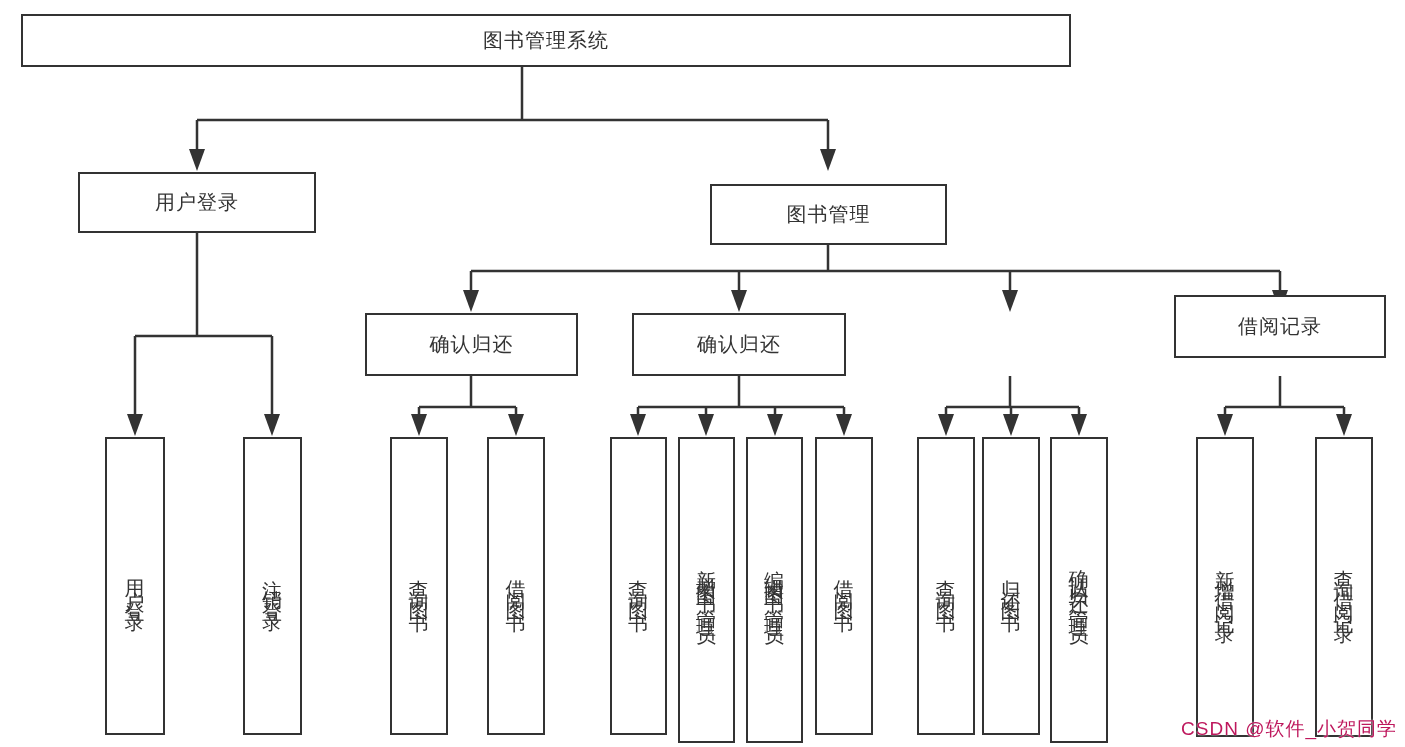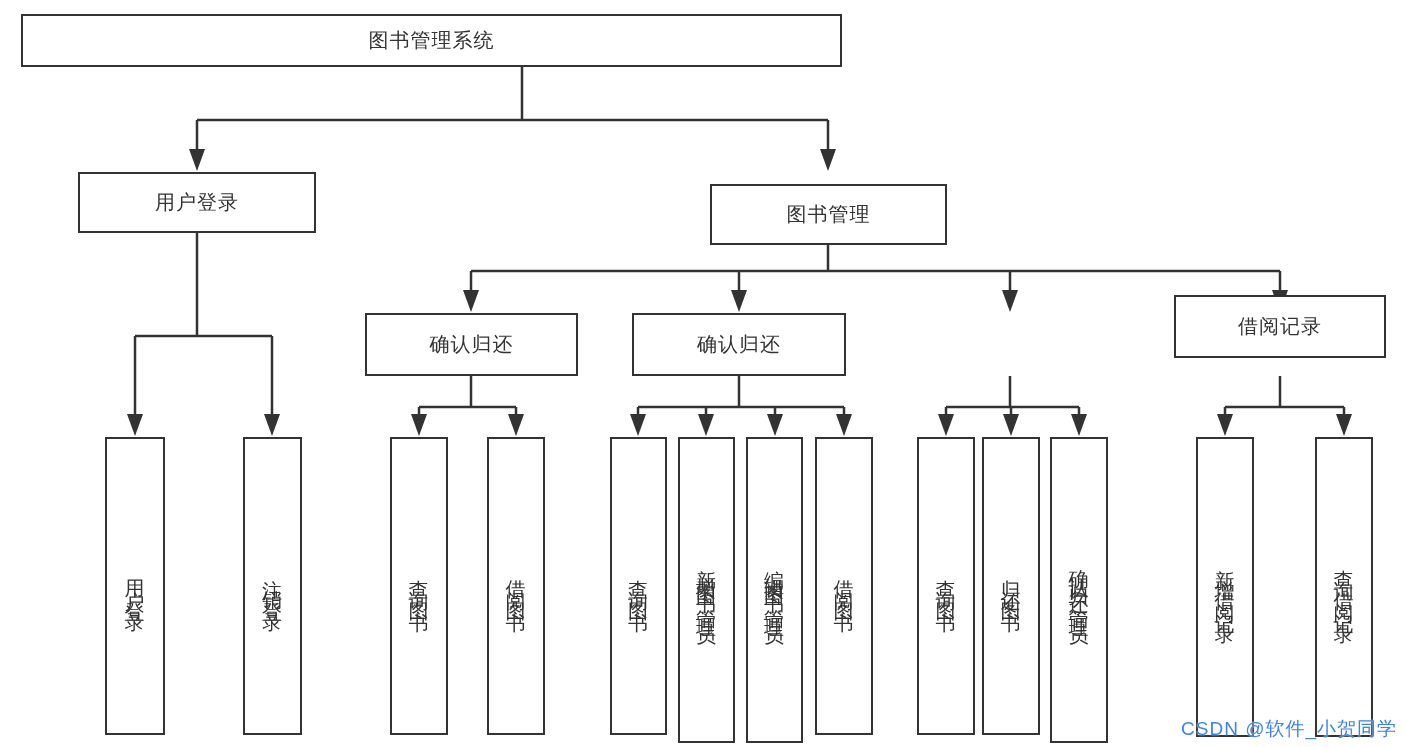--- a/index.html
+++ b/index.html
@@ -14,21 +14,21 @@
     font-size:20px;color:#333333;letter-spacing:1px;white-space:nowrap;
   }
   .leaf{border-width:2px;}
   .vtext{
     writing-mode:vertical-rl;text-orientation:mixed;
     letter-spacing:11px;font-size:20px;line-height:1;
   }
   .vtext.long{letter-spacing:8px;font-size:20px;}
   .watermark{
     position:absolute;right:8px;bottom:5px;
-    font-size:19px;color:#3b82f6;letter-spacing:1px;
+    font-size:19px;color:#be185d;letter-spacing:1px;
     text-shadow:0 0 2px #ffffff;
   }
 </style>
 </head>
 <body>
 
 <div class="stage">
 
   <svg class="connectors" viewBox="0 0 1405 747">
     <g stroke="#333333" stroke-width="2.5" fill="none">
@@ -63,21 +63,21 @@
       <path d="M767 414 L783 414 L775 436 Z"></path>
       <path d="M836 414 L852 414 L844 436 Z"></path>
       <path d="M938 414 L954 414 L946 436 Z"></path>
       <path d="M1003 414 L1019 414 L1011 436 Z"></path>
       <path d="M1071 414 L1087 414 L1079 436 Z"></path>
       <path d="M1217 414 L1233 414 L1225 436 Z"></path>
       <path d="M1336 414 L1352 414 L1344 436 Z"></path>
     </g>
   </svg>
 
-  <div class="box" style="left:21px;top:14px;width:821px;height:53px">
+  <div class="box" style="left:21px;top:14px;width:1050px;height:53px">
     <span>图书管理系统</span>
   </div>
 
   <div class="box" style="left:78px;top:172px;width:238px;height:61px">
     <span>用户登录</span>
   </div>
   <div class="box" style="left:710px;top:184px;width:237px;height:61px">
     <span>图书管理</span>
   </div>
 

